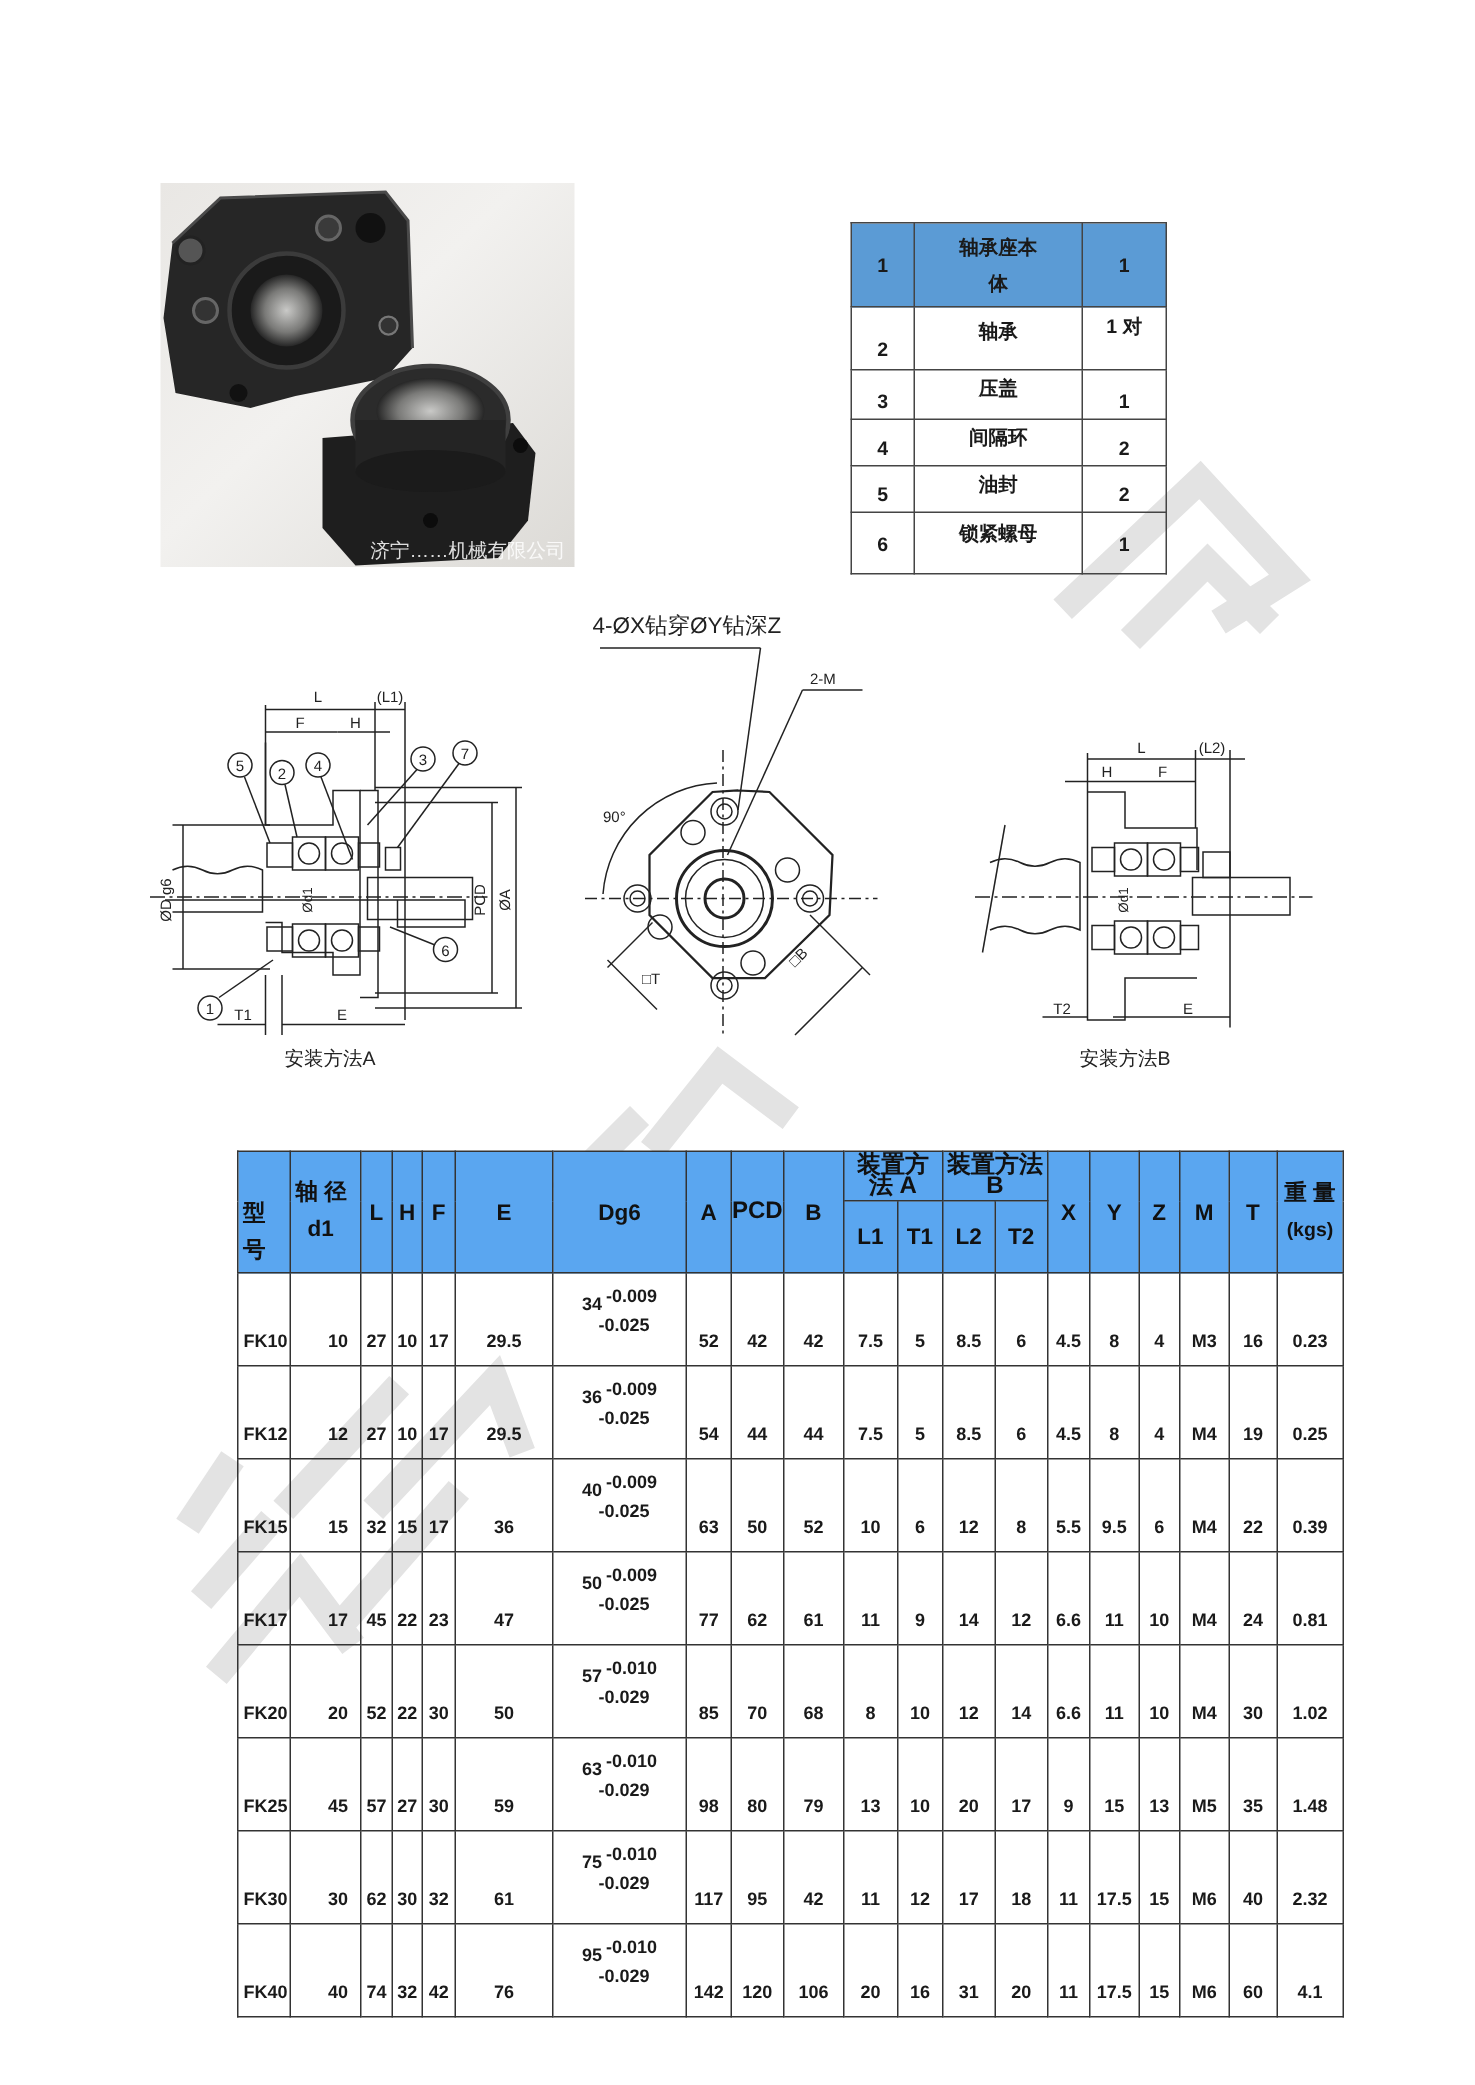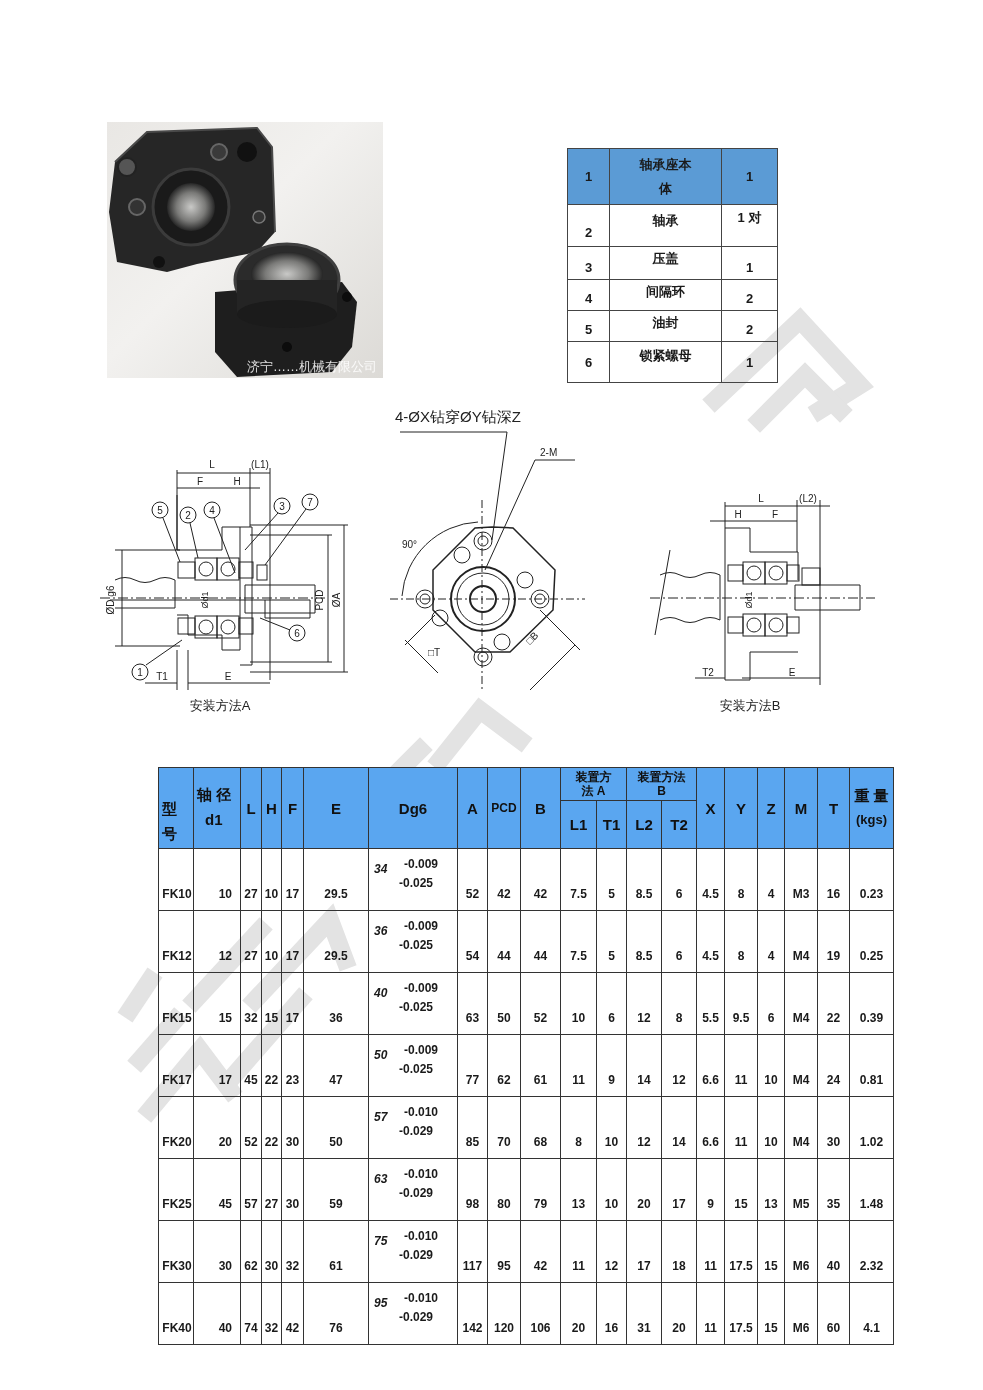--- a/index.html
+++ b/index.html
@@ -19,26 +19,26 @@
   #parts td.c2 { width:111px; line-height:24px;margin-top:32px; }
   #parts td.c3 { width:55px; }
 
   
   svg text { font-family:"Liberation Sans","DejaVu Sans",sans-serif; }
 
   
   #spec { left:158px; top:767px; border-collapse:collapse; font-size:12px; font-weight:bold; table-layout:fixed; }
   #spec th, #spec td { border:1.3px solid #333; padding:0; }
   #spec th { background:#5aa6f0; font-size:15px; color:#111; font-weight:bold; }
-  #spec th.small { font-size:12px; line-height:14px; }
+  #spec th.small { font-size:16px; line-height:14px; }
   #spec td { height:52px; vertical-align:bottom; padding-bottom:9px; text-align:center; }
   #spec td.model { text-align:center; padding-left:2px; }
   #spec td.d1 { text-align:right; padding-right:8px; }
   #spec td.dg { position:relative; }
-  .dg .nom { position:absolute; left:5px; top:13px;font-style:italic; }
+  .dg .nom { position:absolute; left:19px; top:13px; }
   .dg .up { position:absolute; left:35px; top:8px; }
   .dg .lo { position:absolute; left:30px; top:27px; }
 
   
   #wm { left:0; top:0; width:983px; height:1390px; pointer-events:none; }
 </style>
 </head>
 <body>
 
 <svg id="wm" class="abs" viewBox="0 0 983 1390">

